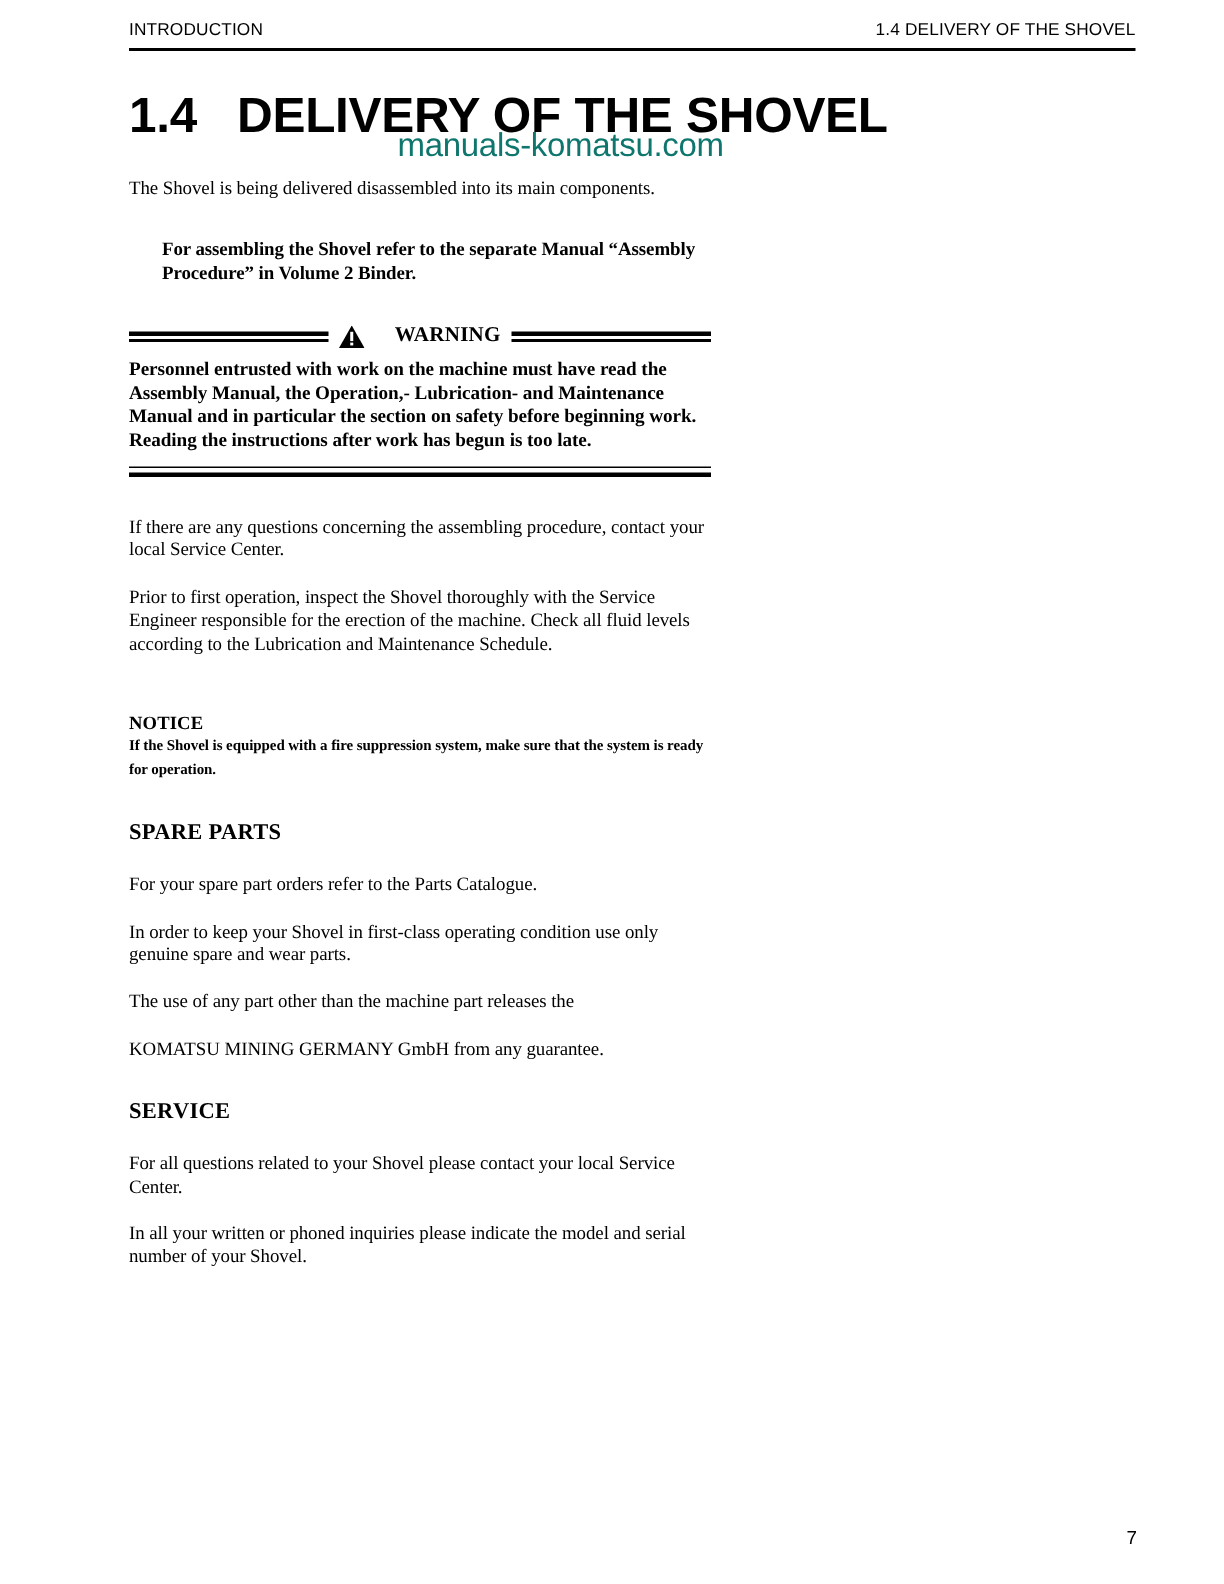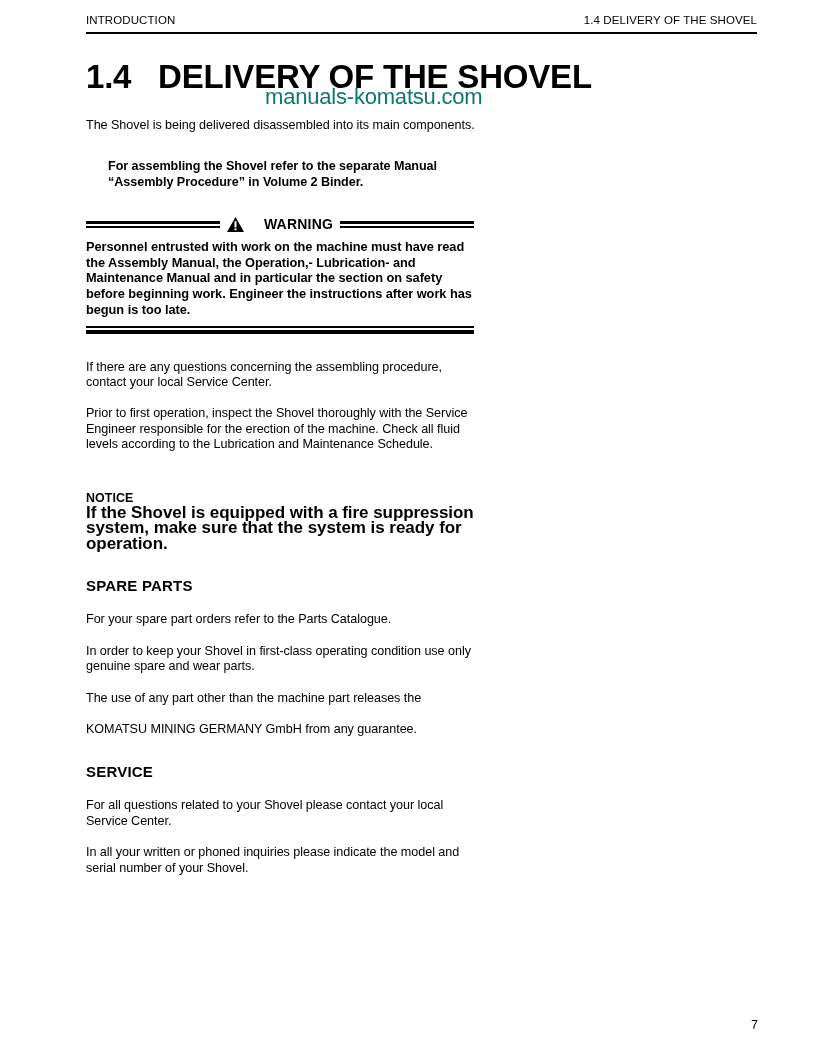--- a/index.html
+++ b/index.html
@@ -68,20 +68,21 @@
     letter-spacing: -0.2px;
     white-space: nowrap;
   }
 
   
   .content {
     position: absolute;
     left: 86px;
     top: 118px;
     width: 390px;
+    font-family: Liberation Serif, serif;
   }
   p {
     margin: 0;
     font-size: 12.6px;
     line-height: 15.4px;
     letter-spacing: -0.05px;
   }
   .gap-16 { height: 16px; }
   .gap-18 { height: 18px; }
   .gap-22 { height: 22px; }
@@ -132,21 +133,21 @@
   }
   .warning-bottom { padding-top: 9px; }
 
   
   .notice-head {
     font-size: 12.4px;
     font-weight: bold;
     letter-spacing: 0.1px;
   }
   .notice-body {
-    font-size: 17px;
+    font-size: 10px;
     font-weight: bold;
     line-height: 15.6px;
   }
   .section-head {
     font-size: 15px;
     font-weight: bold;
     letter-spacing: 0.2px;
   }
 
   
@@ -203,21 +204,21 @@
           </span>
           <span>WARNING</span>
         </div>
         <div class="rule-stack">
           <div class="rule-thick"></div>
           <div class="rule-gap"></div>
           <div class="rule-thin"></div>
         </div>
       </div>
 
-      <p class="warning-body">Personnel entrusted with work on the machine must have read the Assembly Manual, the Operation,- Lubrication- and Maintenance Manual and in particular the section on safety before beginning work. Engineer the instructions after work has begun is too late.</p>
+      <p class="warning-body">Personnel entrusted with work on the machine must have read the Assembly Manual, the Operation,- Lubrication- and Maintenance Manual and in particular the section on safety before beginning work. Reading the instructions after work has begun is too late.</p>
 
       <div class="warning-bottom">
         <div class="rule-thin"></div>
         <div class="rule-gap"></div>
         <div class="rule-thick"></div>
       </div>
     </div>
 
     <div class="gap-26"></div>
 

